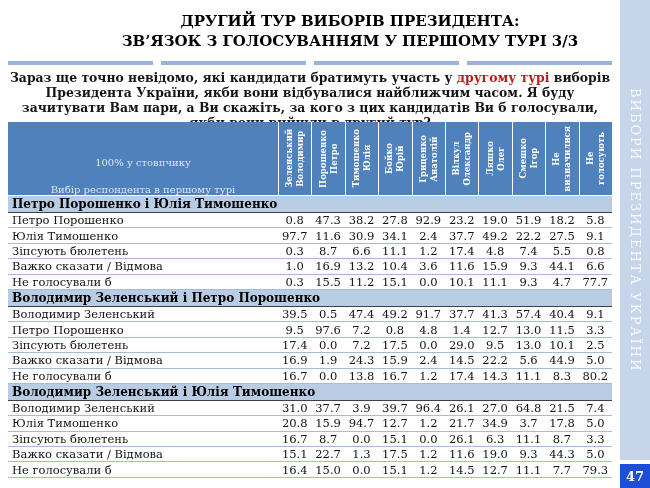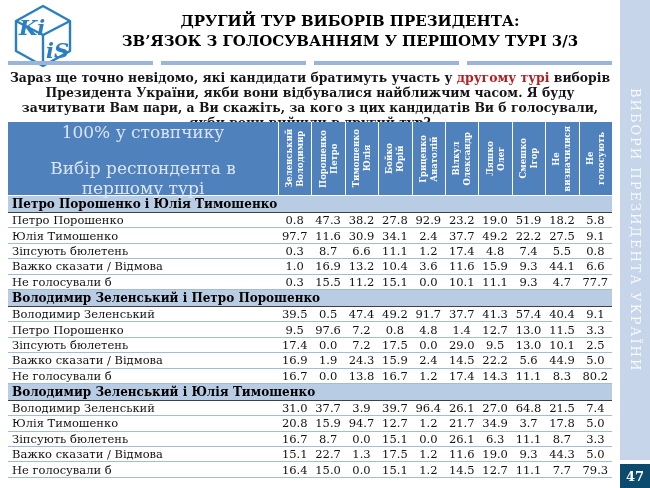--- a/index.html
+++ b/index.html
@@ -5,21 +5,21 @@
   html,body { margin:0; padding:0; background:#fff; }
   .page { position:relative; width:650px; height:488px; background:#ffffff;
           font-family:"DejaVu Serif", serif; overflow:hidden; }
 
   
   .sidebar-strip { position:absolute; left:620px; top:0; width:30px; height:460px;
                    background:#c6d5ea; display:flex; align-items:center; justify-content:center; }
   .sidebar-text { writing-mode:vertical-rl; font-size:13px; letter-spacing:2px;
                   color:rgba(255,255,255,0.88); white-space:nowrap; }
   .page-num { position:absolute; left:620px; top:464px; width:30px; height:24px;
-              background:#0c4a6e; color:#ffffff; font-weight:bold; font-size:13px;
+              background:#1d4ed8; color:#ffffff; font-weight:bold; font-size:13px;
               display:flex; align-items:center; justify-content:center; }
 
   
   .logo { position:absolute; left:8px; top:4px; width:70px; height:64px; }
   .logo svg { width:100%; height:100%; }
 
   
   .title { position:absolute; left:88px; right:38px; top:12px; text-align:center;
            font-weight:bold; font-size:15px; line-height:1.32; color:#000; }
 
@@ -28,22 +28,22 @@
   .divider i { flex:1; background:#9ab5d9; }
 
   
   .intro { position:absolute; left:8px; top:71px; width:604px; margin:0; text-align:center;
            font-weight:bold; font-size:12.4px; line-height:1.2; color:#131318; }
   .intro .red { color:#b91c1c; }
 
   
   .table { position:absolute; left:8px; top:122px; width:604px; }
   .thead { display:flex; height:74px; background:#4f81bd; border-bottom:1px solid #fff; box-sizing:border-box; }
-  .corner { width:270px; display:flex; flex-direction:column; justify-content:flex-start;
-            align-items:center; gap:16px; color:#dbe5f1; font-size:17px; text-align:center; }
+  .corner { width:270px; display:flex; flex-direction:column; justify-content:flex-end;
+            align-items:center; gap:16px; color:#dbe5f1; font-size:10px; text-align:center; }
   .colh { flex:1; border-left:1px solid #ffffff; display:flex; align-items:center; justify-content:center; overflow:hidden; }
   .colh span { writing-mode:vertical-rl; transform:rotate(180deg); white-space:pre-line;
                text-align:center; color:#ffffff; font-weight:bold; font-size:8.5px; line-height:1.3; }
 
   .sec-title { height:17px; line-height:16px; background:#b8cce4; border-bottom:1px solid #404040;
                font-weight:bold; font-size:12px; padding-left:4px; box-sizing:border-box; color:#000; }
   .row { display:flex; height:15.4px; border-bottom:1px solid #a3bcdc; box-sizing:border-box; align-items:center; }
   .row-label { width:270px; font-size:11.5px; padding-left:4px; box-sizing:border-box; color:#111;
                white-space:nowrap; overflow:hidden; }
   .cell { flex:1; text-align:center; font-size:11.5px; color:#111; }
@@ -51,31 +51,20 @@
 </head>
 <body>
 
 <div class="page">
 
   <div class="sidebar-strip">
     <span class="sidebar-text">ВИБОРИ ПРЕЗИДЕНТА УКРАЇНИ</span>
   </div>
   <div class="page-num">47</div>
 
-  <div class="logo">
-    <svg viewBox="0 0 70 64">
-      <g fill="none" stroke="#2a7fc0" stroke-width="2.4" stroke-linejoin="round">
-        <polygon points="35,2 62,17 62,47 35,62 8,47 8,17"></polygon>
-        <polyline points="8,17 35,31 62,17"></polyline>
-        <line x1="35" y1="31" x2="35" y2="62"></line>
-      </g>
-      <text x="11" y="31" font-size="21" font-style="italic" font-weight="bold" fill="#2a7fc0" font-family="DejaVu Serif, serif">Ki</text>
-      <text x="38" y="54" font-size="21" font-style="italic" font-weight="bold" fill="#2a7fc0" font-family="DejaVu Serif, serif">iS</text>
-    </svg>
-  </div>
 
   <div class="title">
     <div>ДРУГИЙ ТУР ВИБОРІВ ПРЕЗИДЕНТА:</div>
     <div>ЗВ’ЯЗОК З ГОЛОСУВАННЯМ У ПЕРШОМУ ТУРІ 3/3</div>
   </div>
 
   <div class="divider">
     <i></i>
       <i></i>
       <i></i>

